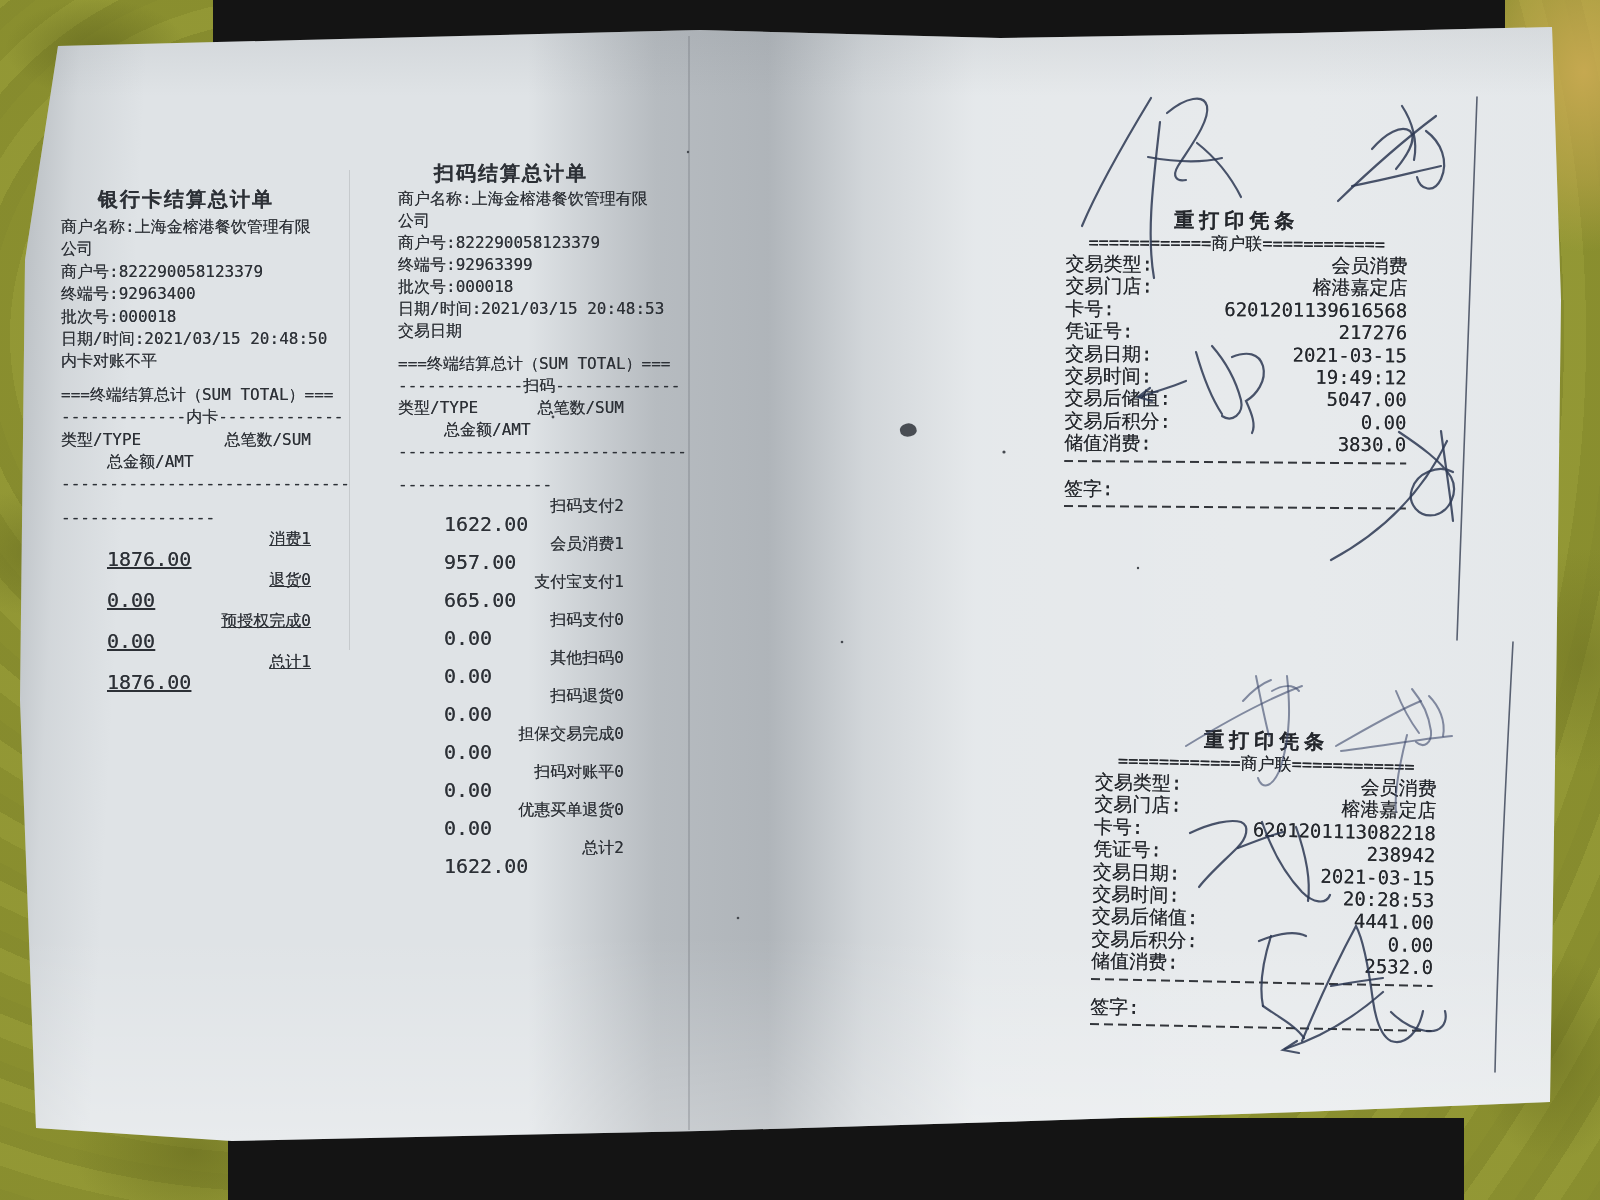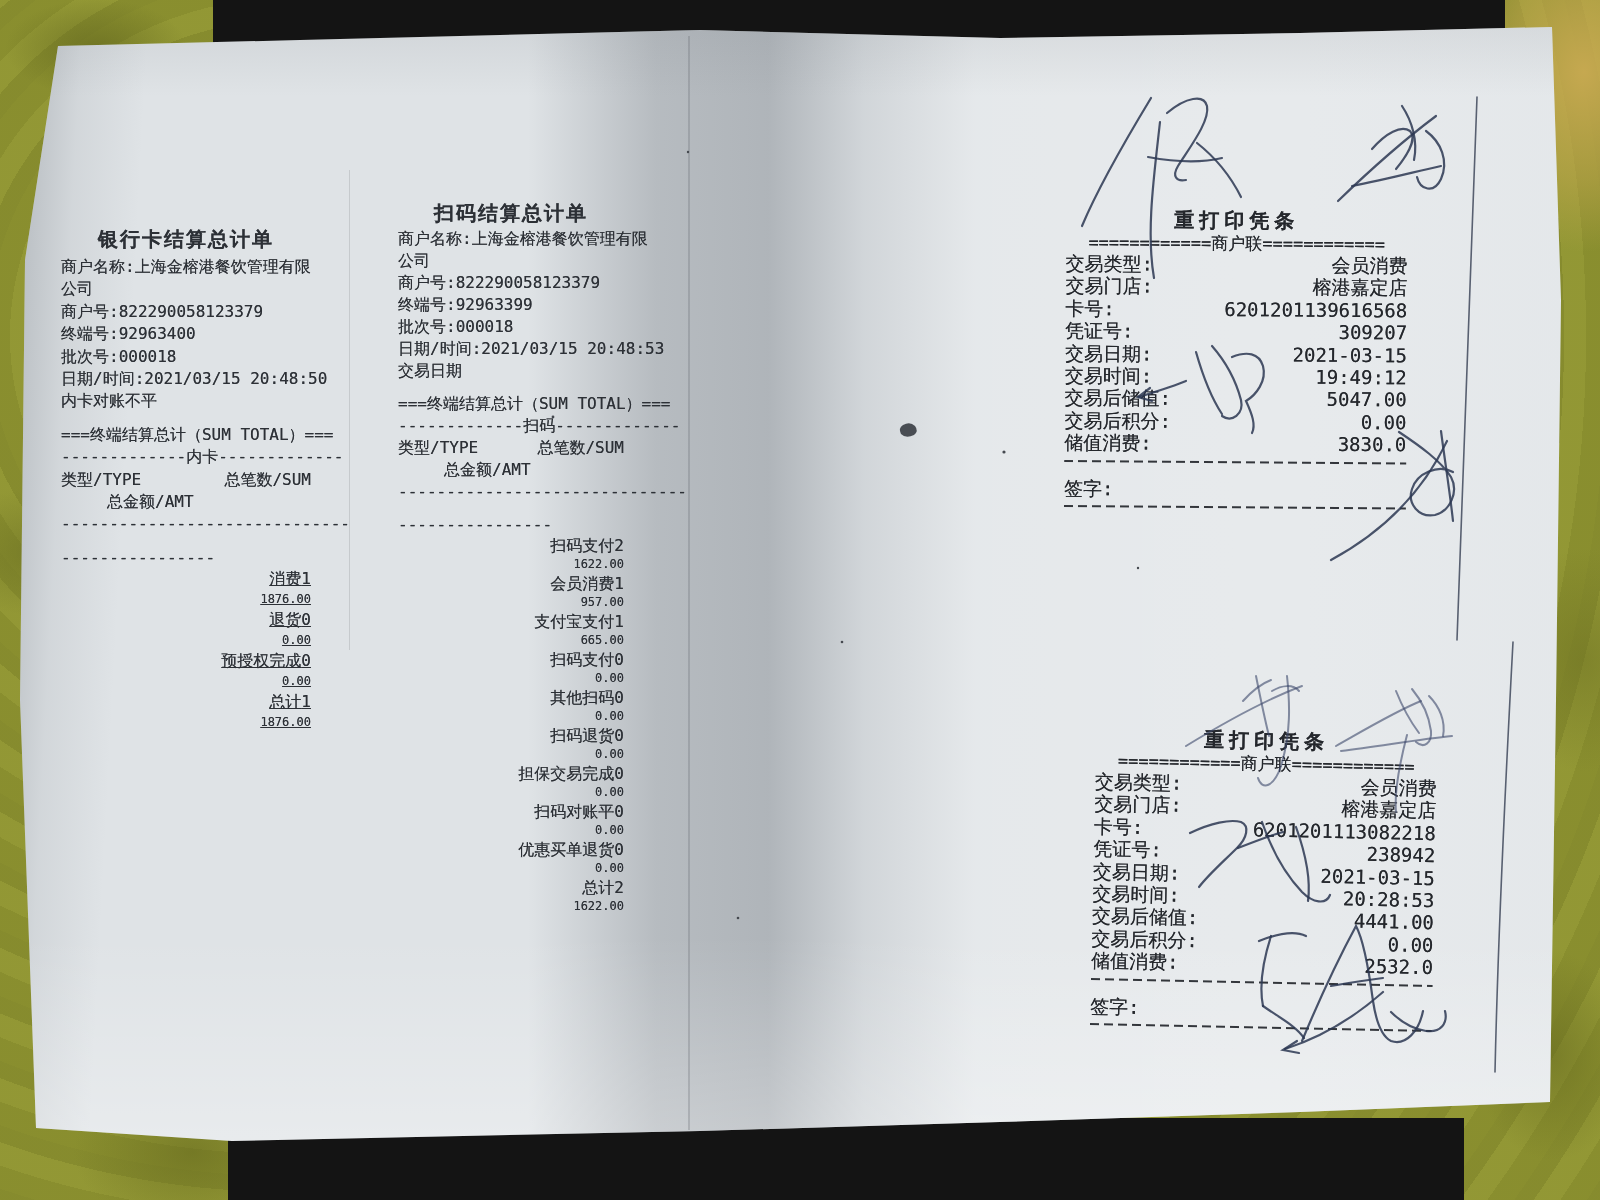--- a/index.html
+++ b/index.html
@@ -26,27 +26,27 @@
     clip-path:polygon(58px 46px,300px 40px,700px 30px,1000px 38px,1300px 33px,1552px 27px,1561px 300px,1556px 700px,1550px 1102px,1300px 1112px,1000px 1122px,700px 1131px,232px 1141px,36px 1128px,20px 700px,25px 260px);
   }
   .shade{position:absolute;inset:0;pointer-events:none;}
   #shade-left{background:linear-gradient(93deg, rgba(118,125,132,.5) 0%, rgba(118,125,132,.12) 5%, rgba(118,125,132,0) 9%);}
   #shade-fold{background:linear-gradient(90deg, rgba(0,0,0,0) 33%, rgba(104,111,119,.34) 41%, rgba(104,111,119,.40) 48%, rgba(146,152,158,.18) 54%, rgba(255,255,255,.20) 61%, rgba(255,255,255,.26) 80%, rgba(244,246,247,.22) 100%);}
   #shade-top{background:linear-gradient(180deg, rgba(120,126,132,.18) 0%, rgba(120,126,132,0) 8%, rgba(0,0,0,0) 78%, rgba(255,255,255,.30) 96%);}
   #crease{position:absolute;left:688px;top:36px;width:2px;height:1094px;background:rgba(92,98,104,.26);}
   #slip-edge{position:absolute;left:349px;top:170px;width:1px;height:480px;background:rgba(108,114,120,.22);}
 
   .receipt{position:absolute;color:#2c3036;text-shadow:0 0 .6px rgba(44,48,54,.75);}
-  .r-title{font-size:20px;font-weight:bold;text-align:center;letter-spacing:2px;line-height:26px;margin-bottom:2px;margin-top:40px;}
+  .r-title{font-size:20px;font-weight:bold;text-align:center;letter-spacing:2px;line-height:26px;margin-bottom:2px;}
   .r-line{font-size:16px;line-height:22.4px;white-space:pre;}
   .r-gap{margin-top:11px;}
   .r-cols{display:flex;justify-content:space-between;font-size:16px;line-height:22.4px;}
   .r-amt-head{padding-left:46px;}
   .sumrow .sr1{display:flex;justify-content:flex-end;font-size:16px;}
-  .sumrow .sr2{padding-left:46px;font-size:12px;text-align:right;}
+  .sumrow .sr2{padding-left:46px;font-size:20px;}
   #receipt-bank{left:61px;top:186px;width:250px;}
   #receipt-bank .r-title{margin-bottom:4px;}
   #receipt-bank .sr1,#receipt-bank .sr2{line-height:20px;}
   #receipt-bank .sumrow{margin-bottom:1px;text-decoration:underline;}
   #receipt-qr{left:398px;top:160px;width:226px;}
   #receipt-qr .r-line{line-height:22px;}
   #receipt-qr .sr1,#receipt-qr .sr2{line-height:19px;}
 
   .receipt2{position:absolute;color:#24272c;text-shadow:0 0 .6px rgba(36,39,44,.75);}
   .r2-title{font-size:20px;font-weight:bold;text-align:center;letter-spacing:5px;line-height:26px;}
@@ -226,21 +226,21 @@
     <div class="kv">
         <span>交易门店:</span>
         <span>榕港嘉定店</span>
       </div>
     <div class="kv">
         <span>卡号:</span>
         <span>6201201139616568</span>
       </div>
     <div class="kv">
         <span>凭证号:</span>
-        <span>309207</span>
+        <span>217276</span>
       </div>
     <div class="kv">
         <span>交易日期:</span>
         <span>2021-03-15</span>
       </div>
     <div class="kv">
         <span>交易时间:</span>
         <span>19:49:12</span>
       </div>
     <div class="kv">

